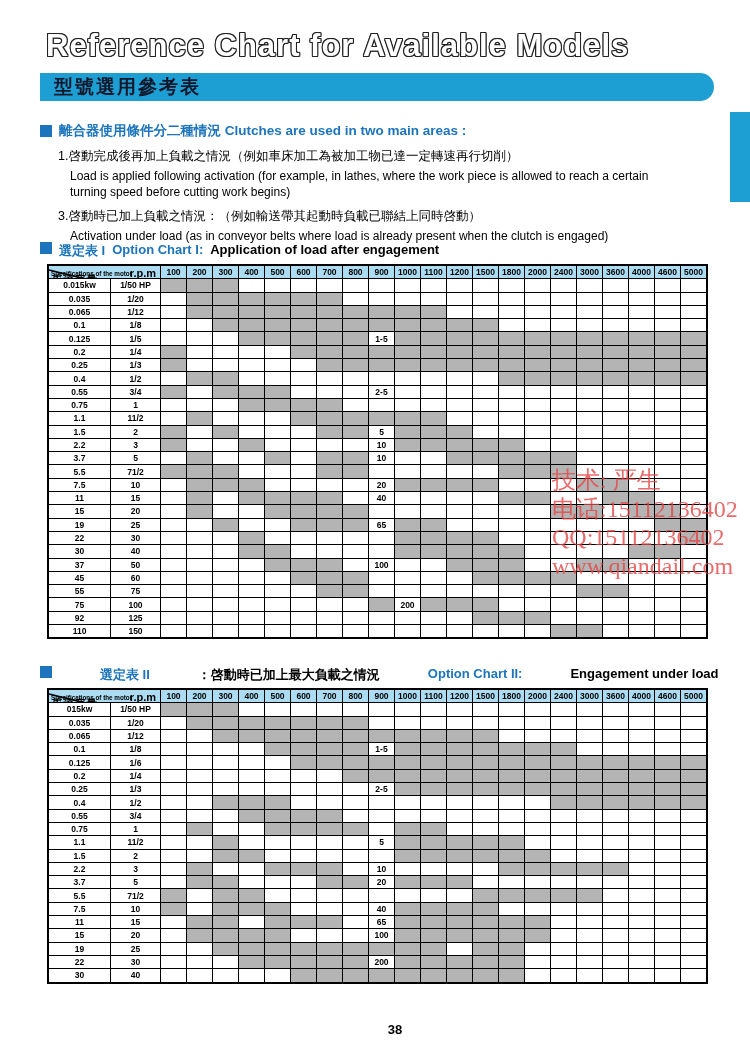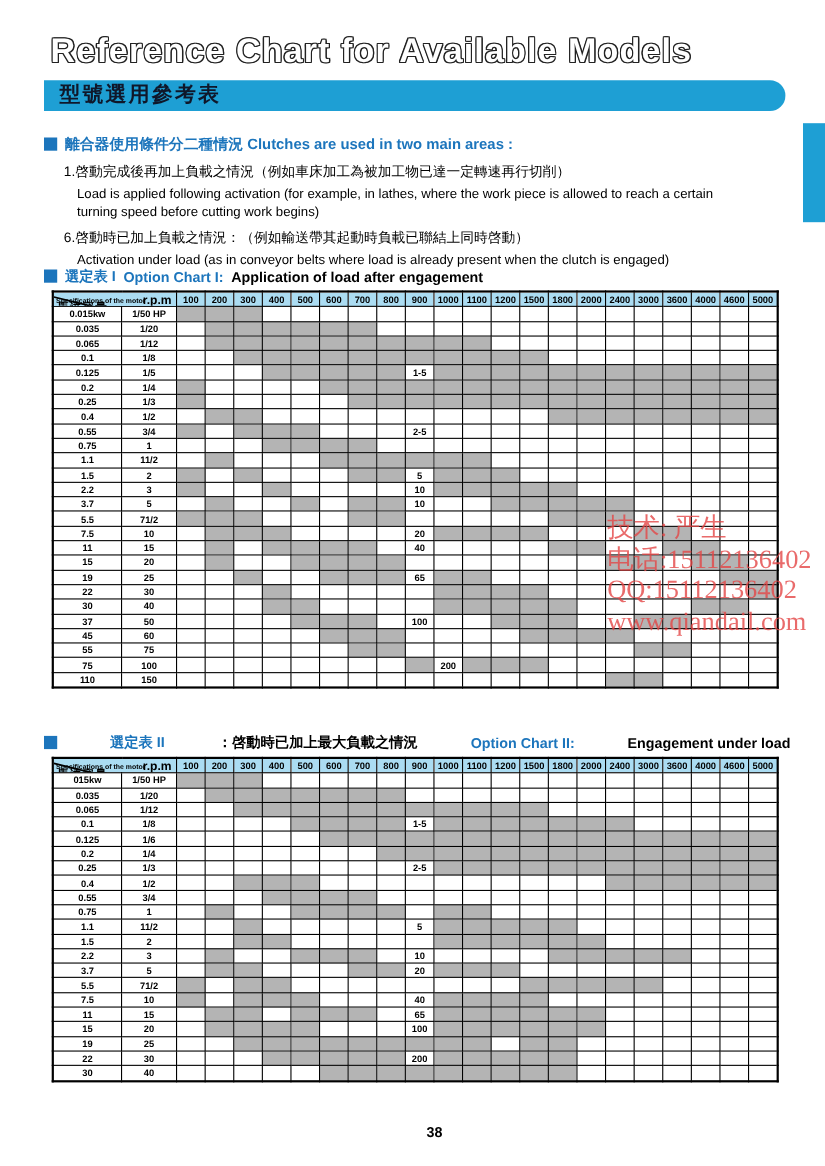--- a/index.html
+++ b/index.html
@@ -30,21 +30,21 @@
   .edge-tab{
     position:absolute;left:730px;top:112px;width:20px;height:90px;
     background:var(--banner-blue);
   }
   .intro{position:absolute;left:40px;top:122px;width:672px;}
   .sec-head{display:flex;align-items:center;gap:7px;}
   .blue-sq{width:12px;height:12px;background:var(--accent-blue);flex:0 0 auto;}
   .sec-head .txt{color:var(--accent-blue);font-weight:bold;font-size:13.5px;}
   .zh-line{margin:8px 0 0 18px;font-size:12.5px;}
   .en-line{margin:3px 0 0 30px;font-size:12px;line-height:16px;width:600px;}
-  .caption{position:absolute;left:40px;display:flex;align-items:center;gap:7px;font-size:13px;}
+  .caption{position:absolute;left:40px;display:flex;align-items:flex-start;gap:7px;font-size:13px;}
   .caption .zh-label{color:var(--accent-blue);font-weight:bold;}
   .caption .zh-rest{color:#000;font-weight:bold;}
   .caption .en-label{color:var(--accent-blue);font-weight:bold;}
   .caption .en-rest{color:#000;font-weight:bold;}
   table.chart{
     position:absolute;left:47px;border-collapse:collapse;table-layout:fixed;
     border:2px solid #000;
   }
   table.chart td{
     border:1px solid #000;padding:0;height:12.3px;font-size:8.5px;
@@ -76,21 +76,21 @@
 <div class="banner">型號選用參考表</div>
 <div class="edge-tab"></div>
 
 <div class="intro">
   <div class="sec-head">
     <span class="blue-sq"></span>
     <span class="txt">離合器使用條件分二種情況 Clutches are used in two main areas :</span>
   </div>
   <div class="zh-line">1.啓動完成後再加上負載之情況（例如車床加工為被加工物已達一定轉速再行切削）</div>
   <div class="en-line">Load is applied following activation (for example, in lathes, where the work piece is allowed to reach a certain turning speed before cutting work begins)</div>
-  <div class="zh-line">6.啓動時已加上負載之情況：（例如輸送帶其起動時負載已聯結上同時啓動）</div>
+  <div class="zh-line">3.啓動時已加上負載之情況：（例如輸送帶其起動時負載已聯結上同時啓動）</div>
   <div class="en-line">Activation under load (as in conveyor belts where load is already present when the clutch is engaged)</div>
 </div>
 
 <div class="caption" style="top:242px;">
   <span class="blue-sq"></span>
   <span class="zh-label">選定表 I</span>
   <span class="en-label">Option Chart I:</span>
   <span class="en-rest">Application of load after engagement</span>
 </div>
 <table class="chart" id="chart1" style="top:264px;">
@@ -745,20 +745,45 @@
         <td class="cell"></td>
         <td class="cell"></td>
         <td class="cell"></td>
         <td class="cell"></td>
         <td class="cell"></td>
         <td class="cell"></td>
         <td class="cell"></td>
         <td class="cell"></td>
       </tr>
       <tr>
+        <td class="kw">92</td>
+        <td class="hp">125</td>
+        <td class="cell"></td>
+        <td class="cell"></td>
+        <td class="cell"></td>
+        <td class="cell"></td>
+        <td class="cell"></td>
+        <td class="cell"></td>
+        <td class="cell"></td>
+        <td class="cell"></td>
+        <td class="cell"></td>
+        <td class="cell"></td>
+        <td class="cell"></td>
+        <td class="cell"></td>
+        <td class="cell on"></td>
+        <td class="cell on"></td>
+        <td class="cell on"></td>
+        <td class="cell"></td>
+        <td class="cell"></td>
+        <td class="cell"></td>
+        <td class="cell"></td>
+        <td class="cell"></td>
+        <td class="cell"></td>
+      </tr>
+      <tr>
         <td class="kw">110</td>
         <td class="hp">150</td>
         <td class="cell"></td>
         <td class="cell"></td>
         <td class="cell"></td>
         <td class="cell"></td>
         <td class="cell"></td>
         <td class="cell"></td>
         <td class="cell"></td>
         <td class="cell"></td>

